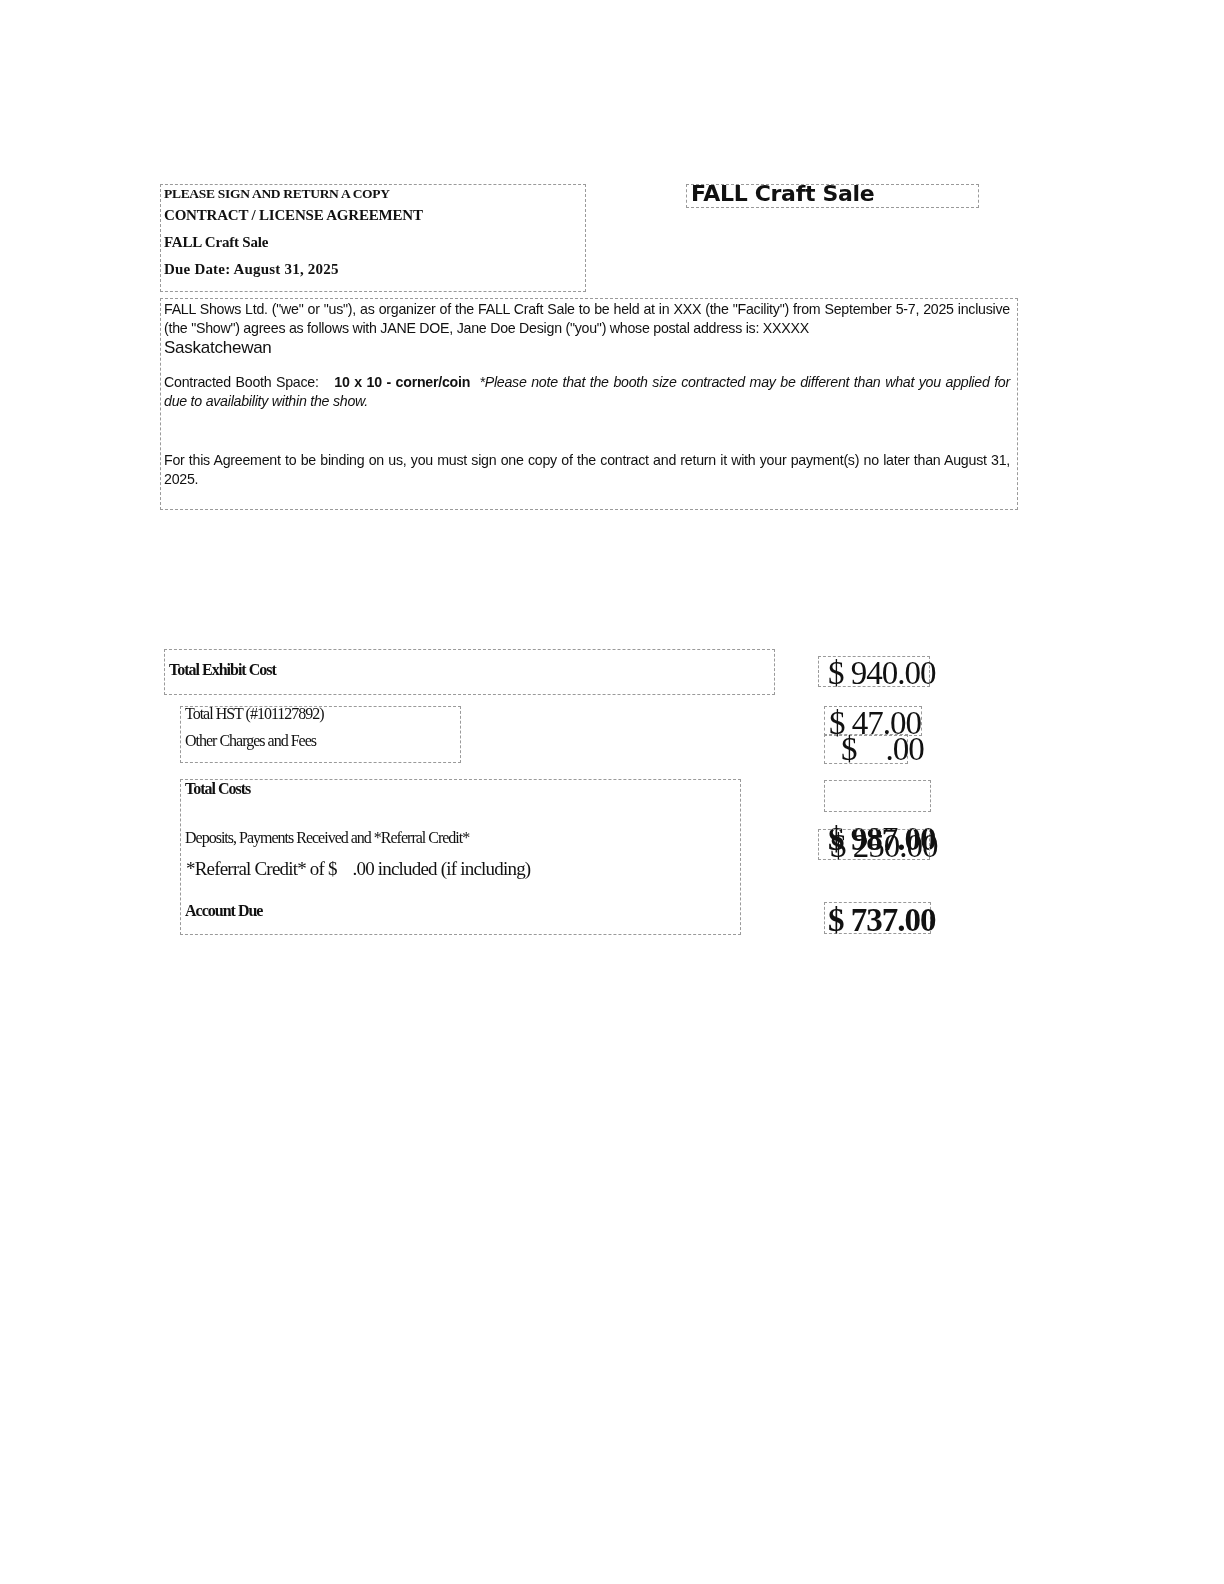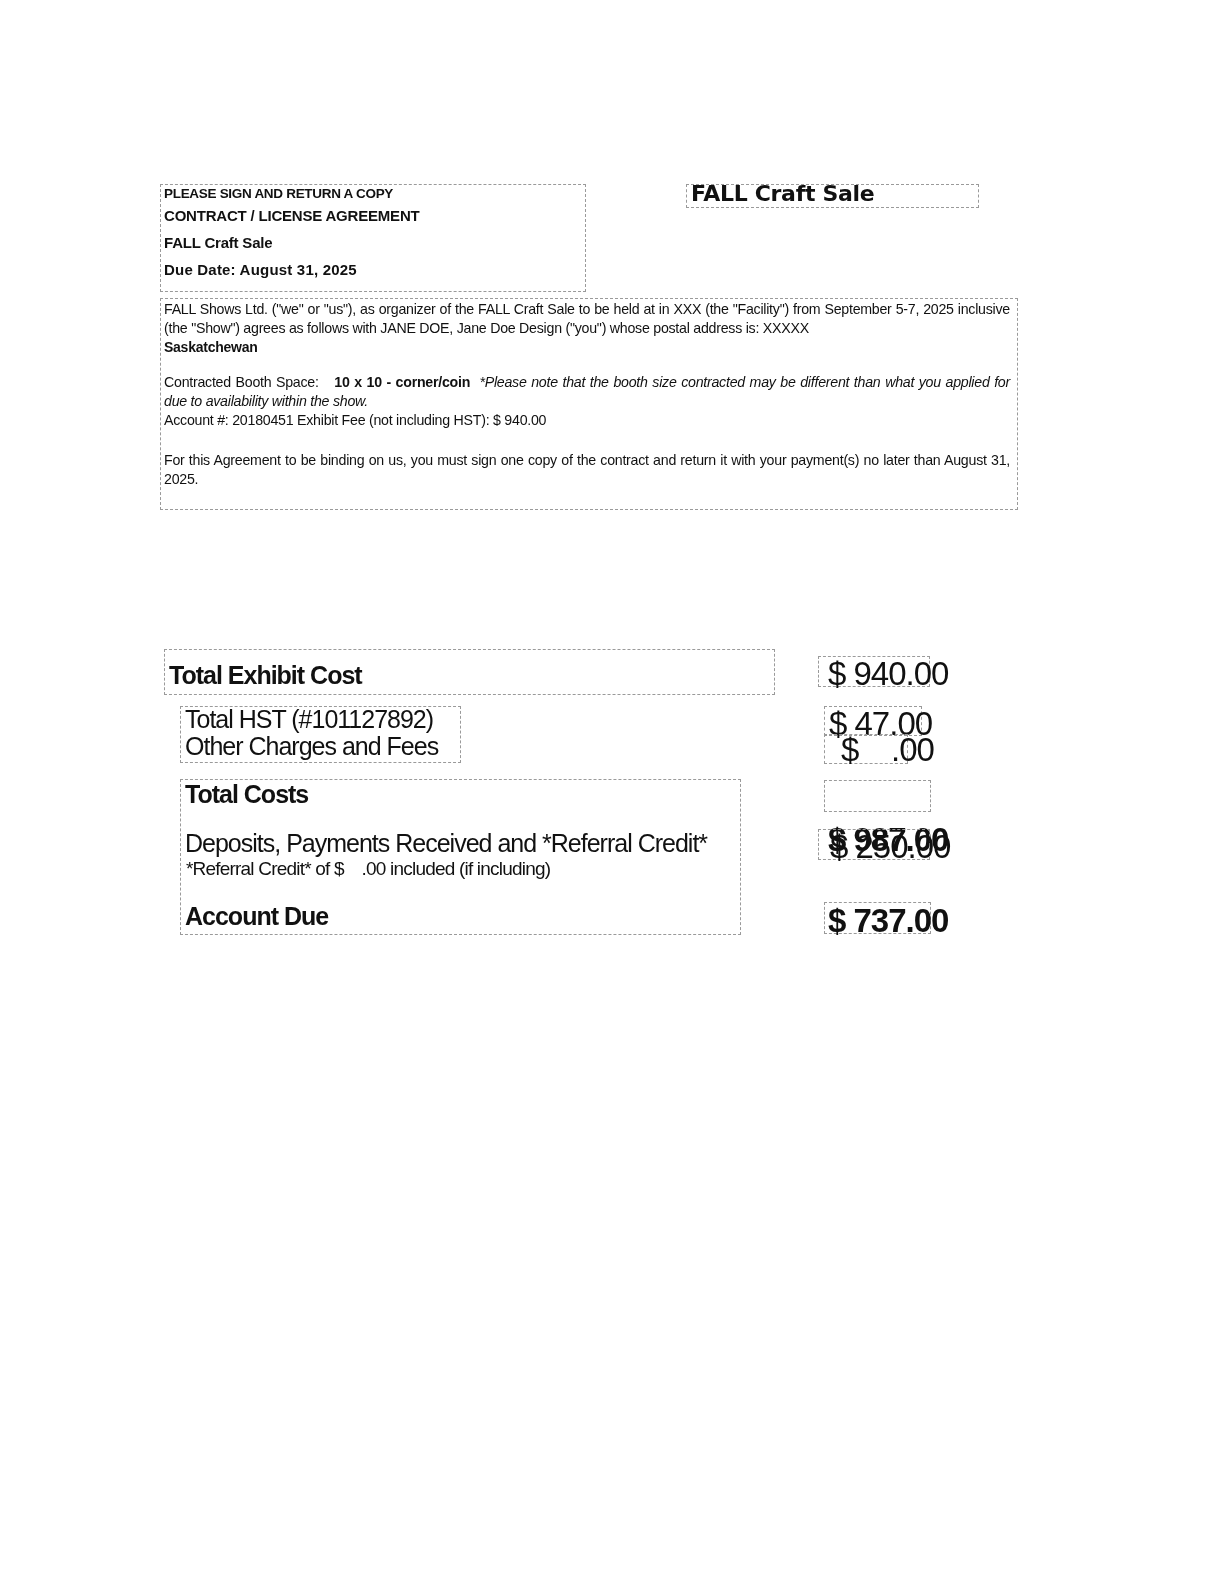--- a/index.html
+++ b/index.html
@@ -13,21 +13,21 @@
       position: relative;
       font-family: "Liberation Sans", "DejaVu Sans", sans-serif;
       color: #111111;
       overflow: hidden;
     }
     .box {
       position: absolute;
       border: 1px dashed #9a9a9a;
       box-sizing: border-box;
     }
-    .abs { position: absolute; white-space: nowrap; }
+    .abs { position: absolute; white-space: nowrap; font-family: Liberation Serif, serif; }
 
     
     #header-box { left: 160px; top: 184px; width: 426px; height: 108px; }
     .hdr-small { left: 164px; top: 186px; font-size: 13.5px; font-weight: bold; letter-spacing: -0.3px; }
     .hdr-line { font-size: 15px; font-weight: bold; letter-spacing: -0.2px; left: 164px; }
     .hdr-1 { top: 207px; }
     .hdr-2 { top: 234px; }
     .hdr-3 { top: 261px; letter-spacing: 0.2px; }
 
     #show-title-box { left: 686px; top: 184px; width: 293px; height: 24px; }
@@ -38,29 +38,29 @@
     .body-text {
       position: absolute;
       left: 164px;
       width: 846px;
       font-size: 14.2px;
       line-height: 19px;
       letter-spacing: -0.25px;
       white-space: normal;
     }
     .p1 { top: 300px; }
-    .p1 .last { font-size: 14px; font-weight: bold; }
+    .p1 .last { font-size: 17px; font-weight: normal; }
     .p2 { top: 373px; }
     .p3 { top: 451px; }
     .justify { text-align: justify; text-align-last: left; }
     .bold { font-weight: bold; margin-left: 11px; }
     .ital { font-style: italic; }
 
     
-    .tot-label { font-size: 25px; letter-spacing: -1px; }
+    .tot-label { font-size: 16px; letter-spacing: -1px; }
     .amt { font-size: 33px; font-weight: normal; letter-spacing: -1px; }
 
     #exhibit-box { left: 164px; top: 649px; width: 611px; height: 46px; }
     .exhibit-label { left: 169px; top: 661px; font-weight: bold; }
 
     #hst-box { left: 180px; top: 706px; width: 281px; height: 57px; }
     .hst-label { left: 185px; top: 705px; }
     .other-label { left: 185px; top: 732px; }
 
     #totals-box { left: 180px; top: 779px; width: 561px; height: 156px; }
@@ -98,21 +98,20 @@
 
 <div class="body-text p1 justify">
   <span>FALL Shows Ltd. ("we" or "us"), as organizer of the FALL Craft Sale to be held at in XXX (the "Facility") from September 5-7, 2025 inclusive (the "Show") agrees as follows with JANE DOE, Jane Doe Design ("you") whose postal address is: XXXXX</span><br>
   <span class="last">Saskatchewan</span>
 </div>
 
 <div class="body-text p2">
   <div class="justify">
     <span>Contracted Booth Space: </span><span class="bold">10 x 10 - corner/coin</span>&nbsp;&nbsp;<span class="ital">*Please note that the booth size contracted may be different than what you applied for due to availability within the show.</span>
   </div>
-  <div>Account #: 20180451  Exhibit Fee (not including HST): $ 940.00</div>
 </div>
 
 <div class="body-text p3 justify">For this Agreement to be binding on us, you must sign one copy of the contract and return it with your payment(s) no later than August 31, 2025.</div>
 
 <div id="exhibit-box" class="box"></div>
 <div class="abs tot-label exhibit-label">Total Exhibit Cost</div>
 
 <div id="hst-box" class="box"></div>
 <div class="abs tot-label hst-label">Total HST (#101127892)</div>
 <div class="abs tot-label other-label">Other Charges and Fees</div>

